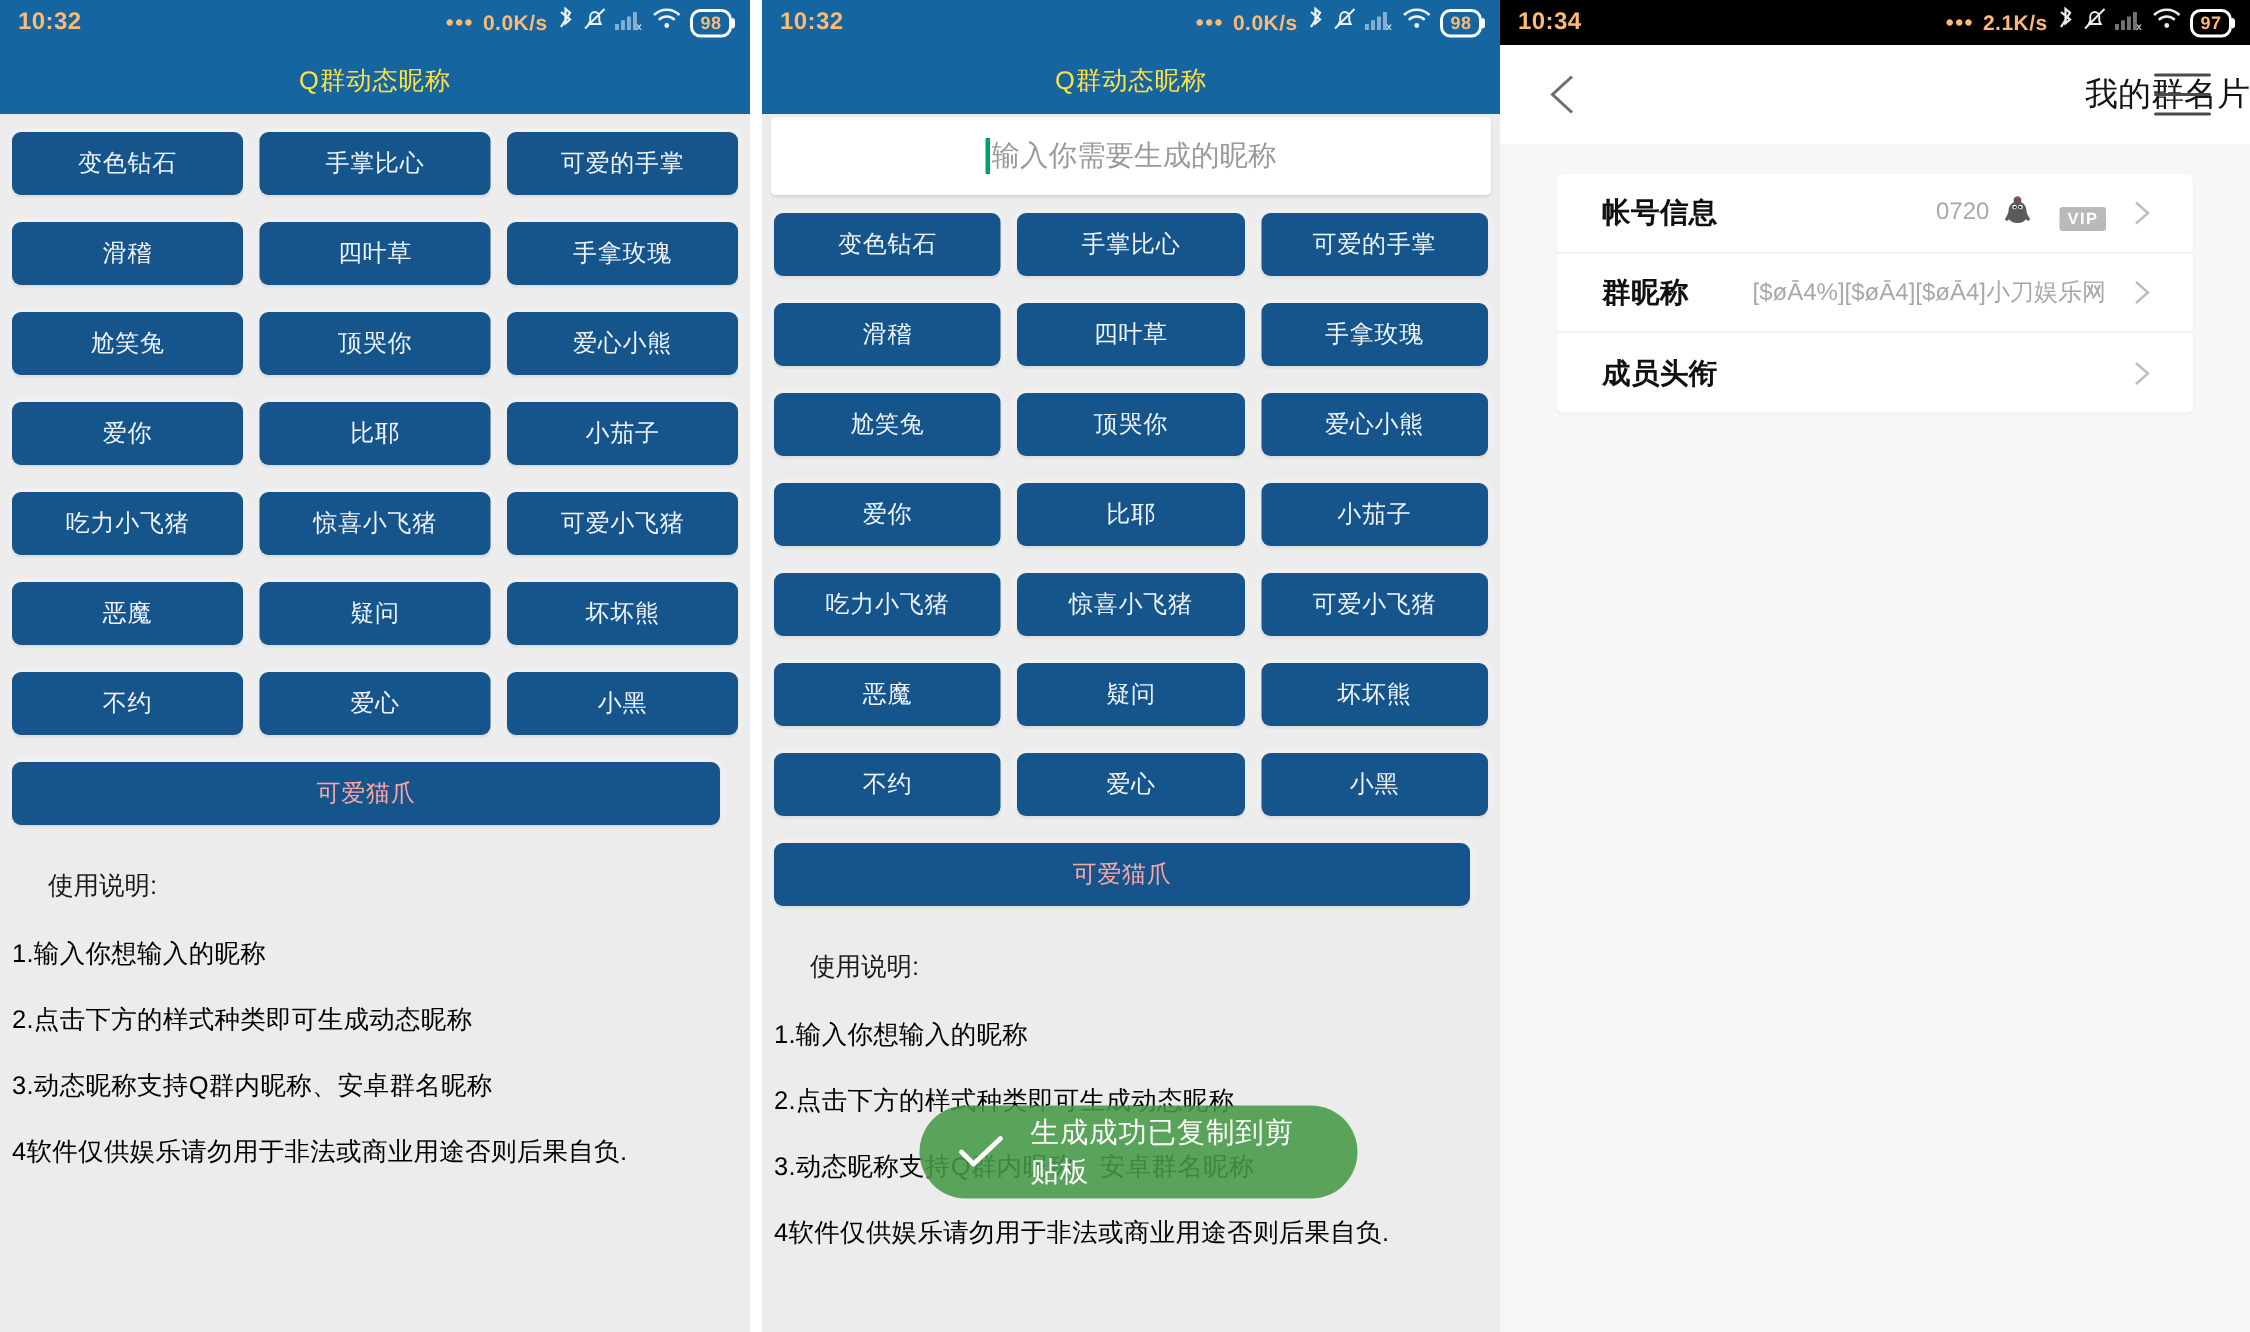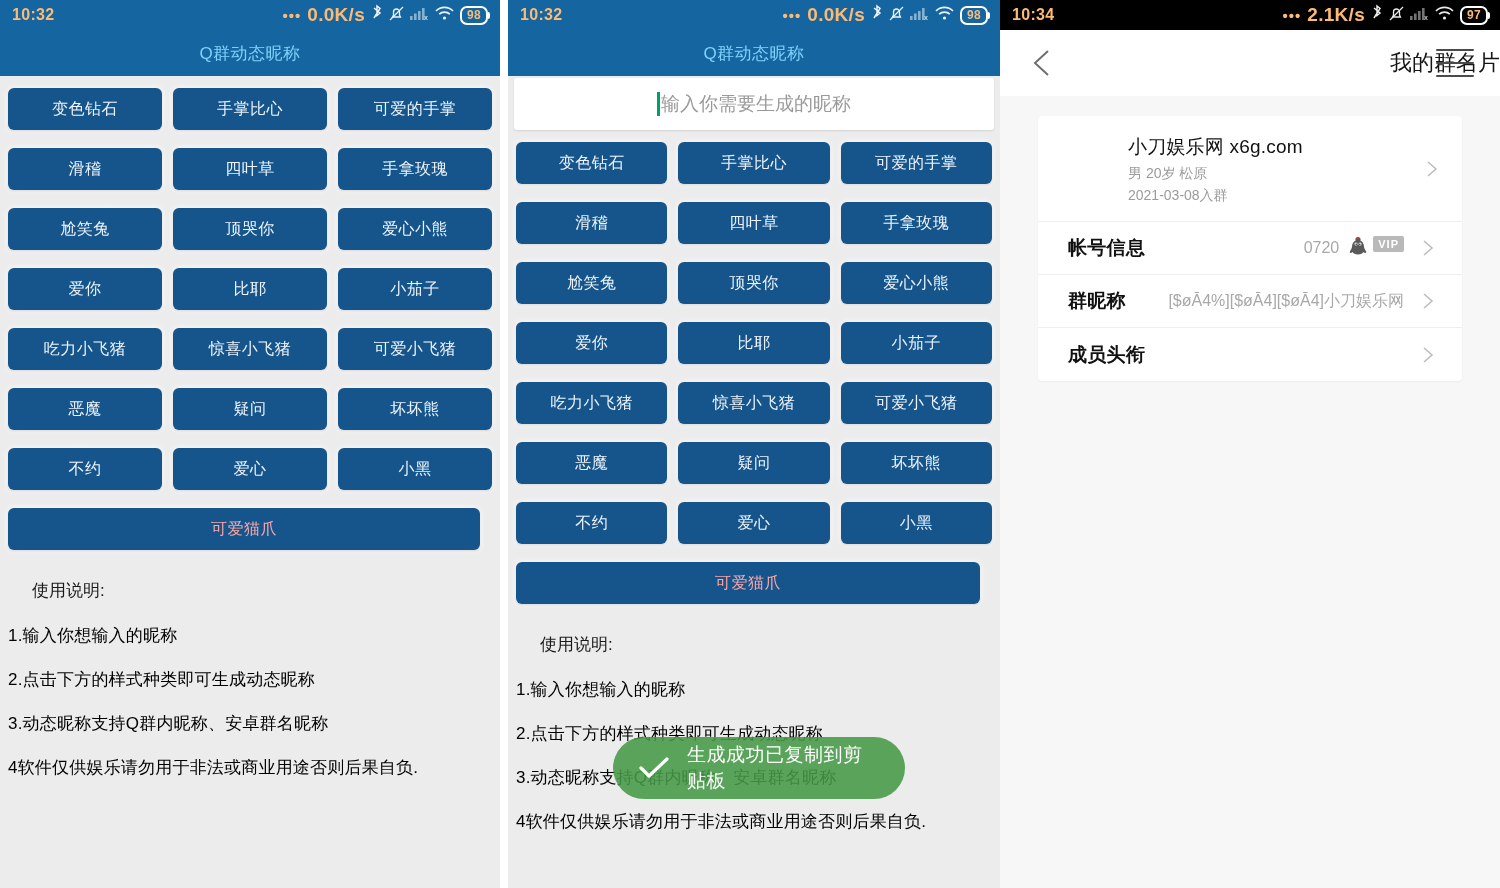--- a/index.html
+++ b/index.html
@@ -20,34 +20,34 @@
   .statusbar {
     height: 30px; display: flex; align-items: center;
     padding: 0 12px; font-size: 16px; font-weight: bold;
     color: #fdba74; letter-spacing: .3px;
   }
   .statusbar.blue { background: #1565a0; }
   .statusbar.dark { background: #000000; }
   .sb-time { flex: 0 0 auto; }
   .sb-right { margin-left: auto; display: flex; align-items: center; gap: 6px; }
   .sb-dots { letter-spacing: 1px; font-size: 15px; }
-  .sb-speed { font-size: 19px; font-weight: bold; }
+  .sb-speed { font-size: 14px; font-weight: bold; }
   .sb-ico { display: inline-block; opacity: .92; }
   .sb-batt {
     border: 2px solid #fff; border-radius: 7px; padding: 0 5px;
     font-size: 12px; font-weight: bold; line-height: 15px; position: relative;
   }
   .sb-batt::after {
     content: ""; position: absolute; right: -4px; top: 4px;
     width: 2px; height: 7px; background: #fff; border-radius: 0 2px 2px 0;
   }
 
   
   .app-header {
-    height: 46px; background: #1565a0; color: #7dd3fc;
+    height: 46px; background: #1565a0; color: #fde047;
     display: flex; align-items: center; justify-content: center;
     font-size: 17px; letter-spacing: .5px;
   }
 
   
   .input-wrap {
     margin: 2px 6px 0 6px; height: 52px; background: #ffffff;
     border-radius: 3px; display: flex; align-items: center;
     justify-content: center; box-shadow: 0 1px 2px rgba(0,0,0,.10);
   }
@@ -128,21 +128,21 @@
     height: 53px; border-bottom: 1px solid #efefef;
   }
   .c-row:last-child { border-bottom: none; }
   .c-row-label { font-size: 19px; color: #111; font-weight: bold; letter-spacing: .3px; }
   .c-row-value {
     margin-left: auto; font-size: 16px; color: #a8a8a8;
     display: flex; align-items: center; gap: 8px;
   }
   .chev { width: 20px; height: 20px; flex: 0 0 auto; margin-left: 14px; }
   .c-profile .chev { position: absolute; right: 20px; top: 50%; transform: translateY(-50%); }
-  .vip-badge { display: flex; align-items: flex-start; gap: 4px; }
+  .vip-badge { display: flex; align-items: flex-end; gap: 17px; }
   .qq-ico { width: 22px; height: 24px; }
   .vip-tag {
     background: #b9b9b9; color: #ffffff; font-size: 11px; font-weight: bold;
     border-radius: 2px; padding: 2px 5px; letter-spacing: 1px;
   }
 </style>
 </head>
 <body>
 
 <div class="screen">
@@ -362,32 +362,20 @@
       </span>
       <span class="c-title">我的群名片</span>
       <span class="c-menu">
         <span></span>
           <span></span>
           <span></span>
       </span>
     </div>
 
     <div class="c-card">
-      <div class="c-profile">
-        <div>
-          <div class="c-pname">小刀娱乐网 x6g.com</div>
-          <div class="c-pmeta">男  20岁  松原</div>
-          <div class="c-pjoin">2021-03-08入群</div>
-        </div>
-        <span class="chev">
-          <svg width="20" height="20" viewBox="0 0 20 20">
-              <path d="M6 3l8 7-8 7" fill="none" stroke="#bdbdbd" stroke-width="1.6"></path>
-            </svg>
-        </span>
-      </div>
 
       <div class="c-row">
         <span class="c-row-label">帐号信息</span>
         <span class="c-row-value">
           <span>0720</span>
           <span class="vip-badge">
             <span class="qq-ico">
               <svg width="22" height="24" viewBox="0 0 22 24">
                 <path d="M11 1c-1.6 0-2.6 1-2.6 2.4 0 .5.1.9.3 1.2C6.4 5.6 5 8 5 10.8c0 1.4-1.2 3-1.9 4.3-.6 1.2-.3 2 .6 2 .6 0 1.2-.4 1.7-1 .9 1.5 2.8 2.5 5.6 2.5s4.7-1 5.6-2.5c.5.6 1.1 1 1.7 1 .9 0 1.2-.8.6-2-.7-1.3-1.9-2.9-1.9-4.3 0-2.8-1.4-5.2-3.7-6.2.2-.3.3-.7.3-1.2C13.6 2 12.6 1 11 1z" fill="#5a5a5a"></path>
                 <path d="M11 0.5c.7 1 1.1 2 1.1 2.6-.7-.3-1.5-.3-2.2 0 0-.6.4-1.6 1.1-2.6z" fill="#d03a2a"></path>

